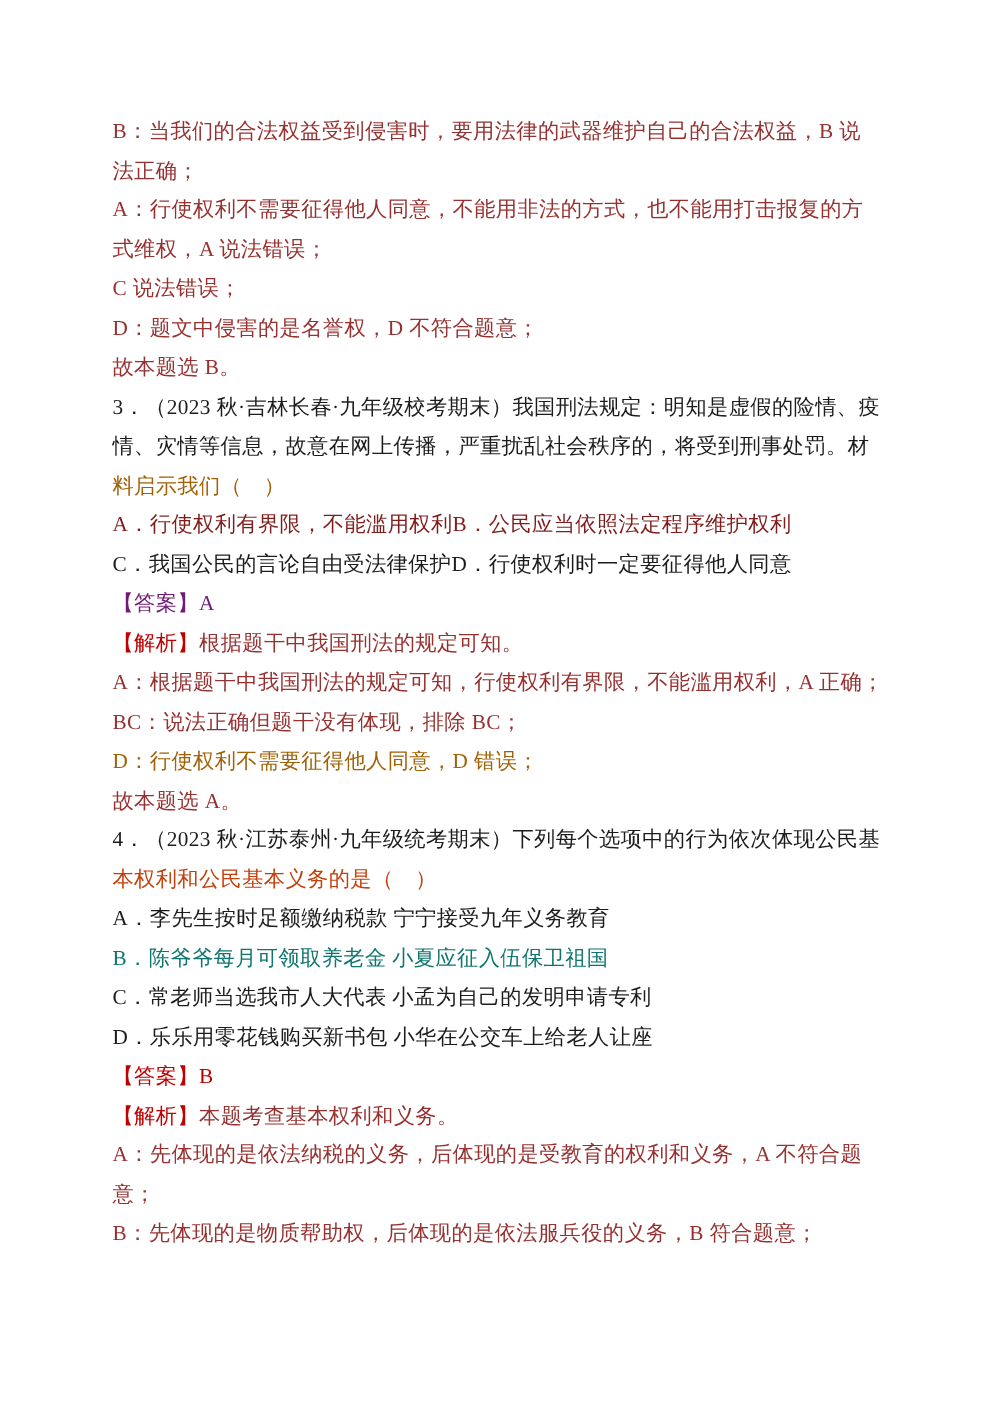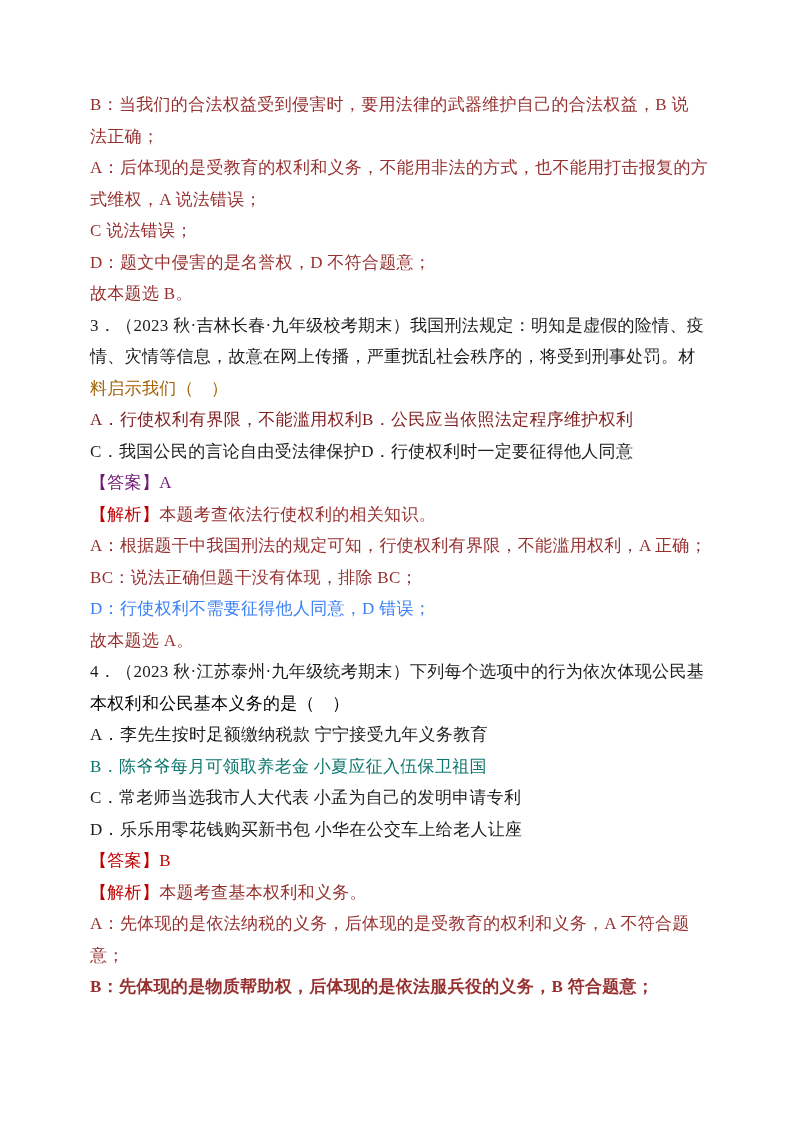--- a/index.html
+++ b/index.html
@@ -32,41 +32,41 @@
     white-space: pre;
   }
 </style>
 </head>
 <body>
 
 <div class="page">
   <div class="doc-body">
       <div class="line"><span style="color: rgb(150, 49, 48);">B：当我们的合法权益受到侵害时，要用法律的武器维护自己的合法权益，B 说</span></div>
       <div class="line"><span style="color: rgb(150, 49, 48);">法正确；</span></div>
-      <div class="line"><span style="color: rgb(150, 49, 48);">A：后体现的是受教育的权利和义务，不能用非法的方式，也不能用打击报复的方</span></div>
+      <div class="line"><span style="color: rgb(150, 49, 48);">A：行使权利不需要征得他人同意，不能用非法的方式，也不能用打击报复的方</span></div>
       <div class="line"><span style="color: rgb(150, 49, 48);">式维权，A 说法错误；</span></div>
       <div class="line"><span style="color: rgb(150, 49, 48);">C 说法错误；</span></div>
       <div class="line"><span style="color: rgb(150, 49, 48);">D：题文中侵害的是名誉权，D 不符合题意；</span></div>
       <div class="line"><span style="color: rgb(150, 49, 48);">故本题选 B。</span></div>
       <div class="line"><span style="color: rgb(28, 28, 28);">3．（2023 秋·吉林长春·九年级校考期末）我国刑法规定：明知是虚假的险情、疫</span></div>
       <div class="line"><span style="color: rgb(28, 28, 28);">情、灾情等信息，故意在网上传播，严重扰乱社会秩序的，将受到刑事处罚。材</span></div>
       <div class="line"><span style="color: #a16207;">料启示我们（　）</span></div>
       <div class="line"><span style="color: #7f1d1d;">A．行使权利有界限，不能滥用权利B．公民应当依照法定程序维护权利</span></div>
       <div class="line"><span style="color: rgb(28, 28, 28);">C．我国公民的言论自由受法律保护D．行使权利时一定要征得他人同意</span></div>
       <div class="line"><span style="color: #701a75;">【答案】A</span></div>
-      <div class="line"><span style="color: rgb(192, 0, 0);">【解析】</span><span style="color: rgb(150, 49, 48);">本题考查依法行使权利的相关知识。</span></div>
+      <div class="line"><span style="color: rgb(192, 0, 0);">【解析】</span><span style="color: rgb(150, 49, 48);">根据题干中我国刑法的规定可知。</span></div>
       <div class="line"><span style="color: rgb(150, 49, 48);">A：根据题干中我国刑法的规定可知，行使权利有界限，不能滥用权利，A 正确；</span></div>
       <div class="line"><span style="color: rgb(150, 49, 48);">BC：说法正确但题干没有体现，排除 BC；</span></div>
-      <div class="line"><span style="color: #3b82f6;">D：行使权利不需要征得他人同意，D 错误；</span></div>
+      <div class="line"><span style="color: #a16207;">D：行使权利不需要征得他人同意，D 错误；</span></div>
       <div class="line"><span style="color: rgb(150, 49, 48);">故本题选 A。</span></div>
       <div class="line"><span style="color: rgb(28, 28, 28);">4．（2023 秋·江苏泰州·九年级统考期末）下列每个选项中的行为依次体现公民基</span></div>
-      <div class="line"><span style="color: #000000; text-align: center;">本权利和公民基本义务的是（　）</span></div>
+      <div class="line"><span style="color: #c2410c; text-align: center;">本权利和公民基本义务的是（　）</span></div>
       <div class="line"><span style="color: rgb(28, 28, 28); margin-top: 41px;">A．李先生按时足额缴纳税款 宁宁接受九年义务教育</span></div>
       <div class="line"><span style="color: #0f766e;">B．陈爷爷每月可领取养老金 小夏应征入伍保卫祖国</span></div>
       <div class="line"><span style="color: rgb(28, 28, 28);">C．常老师当选我市人大代表 小孟为自己的发明申请专利</span></div>
       <div class="line"><span style="color: rgb(28, 28, 28);">D．乐乐用零花钱购买新书包 小华在公交车上给老人让座</span></div>
       <div class="line"><span style="color: rgb(192, 0, 0);">【答案】B</span></div>
       <div class="line"><span style="color: rgb(192, 0, 0);">【解析】</span><span style="color: rgb(150, 49, 48);">本题考查基本权利和义务。</span></div>
       <div class="line"><span style="color: rgb(150, 49, 48);">A：先体现的是依法纳税的义务，后体现的是受教育的权利和义务，A 不符合题</span></div>
       <div class="line"><span style="color: rgb(150, 49, 48);">意；</span></div>
-      <div class="line"><span style="color: rgb(150, 49, 48); font-weight: bold;">B：先体现的是物质帮助权，后体现的是依法服兵役的义务，B 符合题意；</span></div>
+      <div class="line"><span style="color: rgb(150, 49, 48);">B：先体现的是物质帮助权，后体现的是依法服兵役的义务，B 符合题意；</span></div>
     </div>
 </div>
 
 </body></html>

